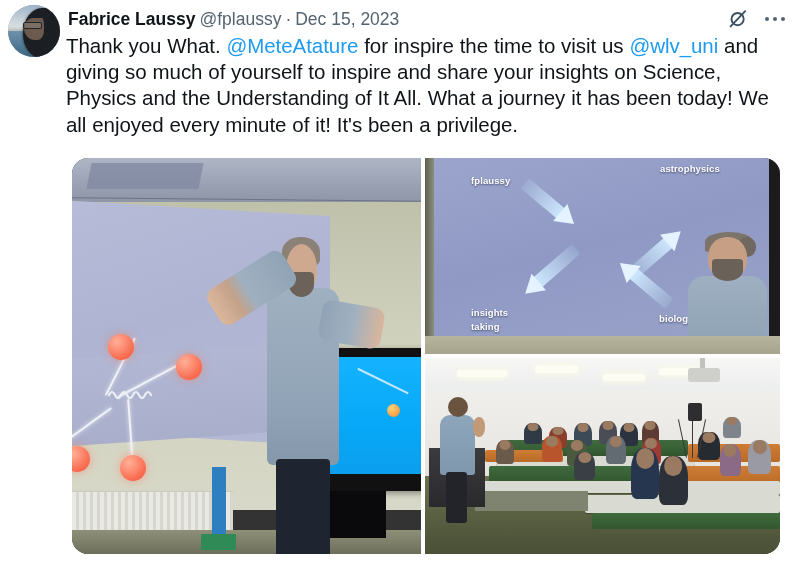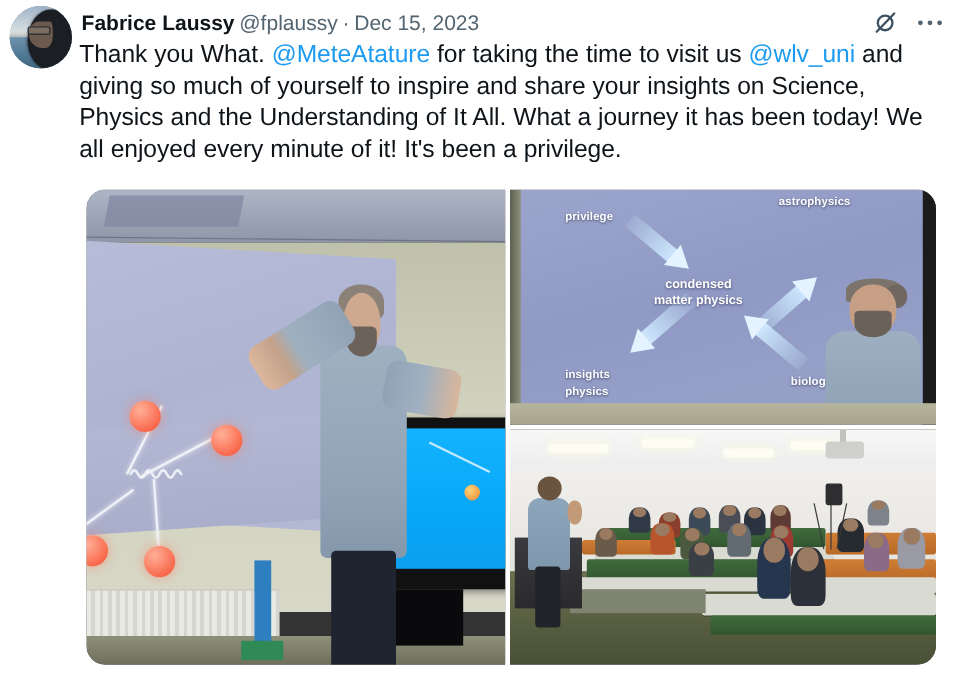--- a/index.html
+++ b/index.html
@@ -223,21 +223,21 @@
       </span>
       <span class="ic more-ic">
         <i></i>
         <i></i>
         <i></i>
       </span>
     </div>
   </div>
 
   <div class="body-text">
-    <span>Thank you What. </span><a href="#">@MeteAtature</a><span> for taking the time to visit us </span><a href="#">@wlv_uni</a><span> and giving so much of yourself to inspire and share your insights on Science, Physics and the Understanding of It All. What a journey it has been today! We all enjoyed every minute of it! It's been a privilege.</span>
+    <span>Thank you What. </span><a href="#">@MeteAtature</a><span> for inspire the time to visit us </span><a href="#">@wlv_uni</a><span> and giving so much of yourself to inspire and share your insights on Science, Physics and the Understanding of It All. What a journey it has been today! We all enjoyed every minute of it! It's been a privilege.</span>
   </div>
 
   <div class="media">
 
     <div class="cell left">
       <div class="l-wall"></div>
       <div class="l-ceiling"></div>
       <div class="l-ceilpanel"></div>
       <div class="l-ceilline"></div>
       <div class="l-screen"></div>
@@ -298,30 +298,26 @@
       <div class="arrow" style="left:88px;top:108px;width:72px;height:13px;transform:rotate(139deg);">
         <div class="shaft" style="width:54px;background:linear-gradient(90deg,rgba(190,230,255,.15),#cfeaff);"></div>
         <div class="head" style="left:50px;top:-5px;border-top:11px solid transparent;border-bottom:11px solid transparent;border-left:18px solid #e4f3ff;"></div>
       </div>
 
       <div class="arrow" style="left:186px;top:118px;width:66px;height:13px;transform:rotate(-140deg);">
         <div class="shaft" style="width:50px;background:linear-gradient(90deg,rgba(190,230,255,.15),#cfeaff);"></div>
         <div class="head" style="left:46px;top:-5px;border-top:11px solid transparent;border-bottom:11px solid transparent;border-left:18px solid #e4f3ff;"></div>
       </div>
 
-      <div class="s-lbl" style="left:46px;top:17px;">privilege</div>
-      <div class="s-lbl" style="left:224px;top:5px;">astrophysics</div>
+      <div class="s-lbl" style="left:46px;top:17px;">fplaussy</div>
+      <div class="s-lbl" style="left:235px;top:5px;">astrophysics</div>
       <div class="s-lbl" style="left:46px;top:149px;">insights</div>
-      <div class="s-lbl" style="left:46px;top:163px;">physics</div>
+      <div class="s-lbl" style="left:46px;top:163px;">taking</div>
       <div class="s-lbl" style="left:234px;top:155px;">biology</div>
 
-      <div class="s-ctr" style="left:118px;top:73px;width:78px;">
-        <span>condensed</span><br>
-        <span>matter physics</span>
-      </div>
 
       <div class="s-person">
         <div class="sp-body"></div>
         <div class="sp-hair"></div>
         <div class="sp-bun"></div>
         <div class="sp-head"></div>
         <div class="sp-beard"></div>
       </div>
       <div class="s-ledge"></div>
     </div>

